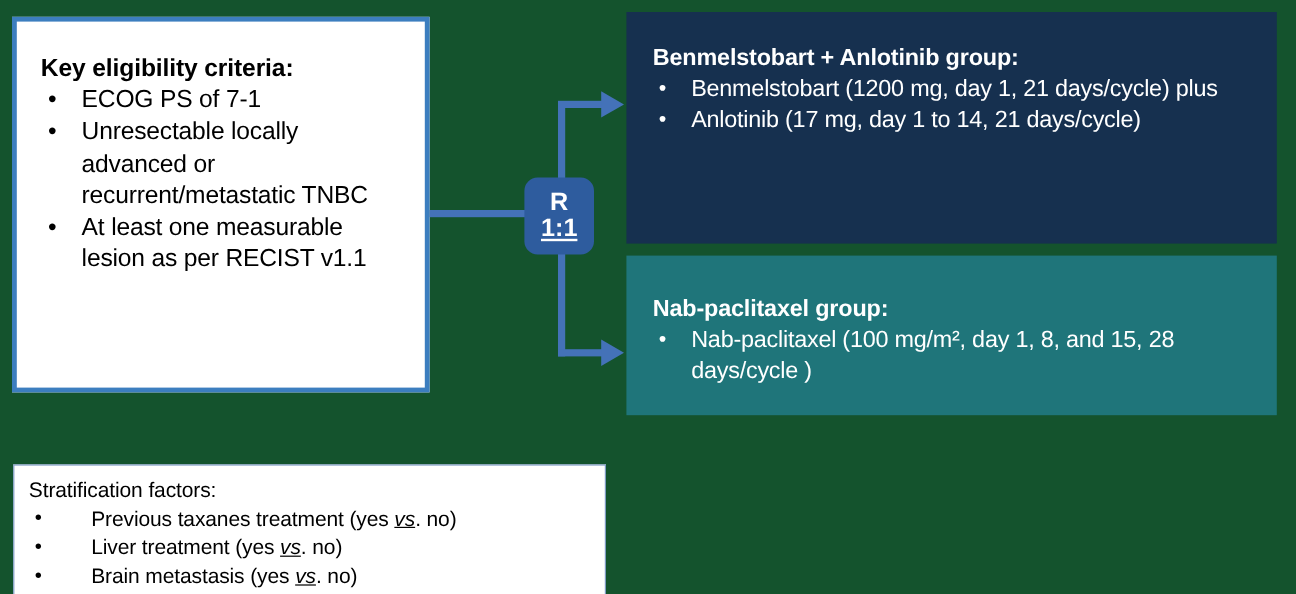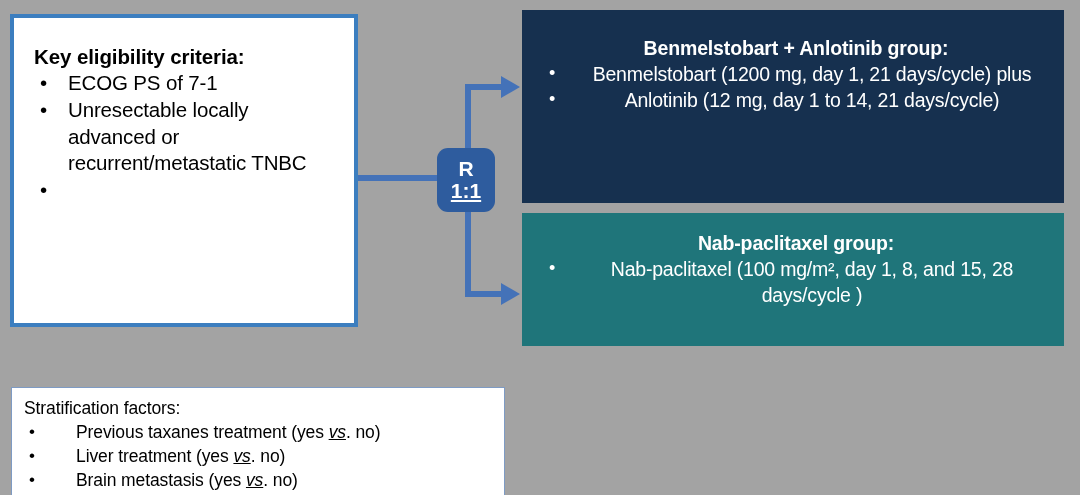--- a/index.html
+++ b/index.html
@@ -8,21 +8,21 @@
     background: #ffffff;
   }
   body {
     font-family: "Liberation Sans", sans-serif;
     color: #000000;
   }
   #canvas {
     position: relative;
     width: 1080px;
     height: 495px;
-    background: #a3a3a3;
+    background: #14532d;
     overflow: hidden;
   }
 
   
   .eligibility-box {
     position: absolute;
     left: 10px;
     top: 14px;
     width: 348px;
     height: 313px;
@@ -117,24 +117,23 @@
   }
   .arm-teal {
     left: 522px;
     top: 213px;
     width: 542px;
     height: 133px;
     background: #1F757A;
   }
   .arm-inner {
     padding: 26px 16px 0 22px;
-    text-align: center;
   }
   .arm-teal .arm-inner {
-    padding-top: 18px;
+    padding-top: 32px;
   }
   .arm-title {
     font-size: 19.5px;
     font-weight: bold;
     line-height: 1.26;
     letter-spacing: -0.15px;
   }
   .arm-list {
     list-style: none;
     margin: 0;
@@ -232,20 +231,21 @@
         <li>
           <span class="bullet-dot">•</span>
           <span>ECOG PS of 7-1</span>
         </li>
         <li>
           <span class="bullet-dot">•</span>
           <span>Unresectable locally advanced or recurrent/metastatic TNBC</span>
         </li>
         <li>
           <span class="bullet-dot">•</span>
+          <span>At least one measurable lesion as per RECIST v1.1</span>
         </li>
       </ul>
     </div>
   </div>
 
   <div class="connector stem-h"></div>
   <div class="connector branch-v"></div>
   <div class="connector branch-top-h"></div>
   <div class="connector branch-bot-h"></div>
   <div class="arrow-head arrow-top"></div>
@@ -259,21 +259,21 @@
   <div class="arm-box arm-navy">
     <div class="arm-inner">
       <div class="arm-title">Benmelstobart + Anlotinib group:</div>
       <ul class="arm-list">
         <li>
           <span class="bullet-dot">•</span>
           <span>Benmelstobart (1200 mg, day 1, 21 days/cycle) plus</span>
         </li>
         <li>
           <span class="bullet-dot">•</span>
-          <span>Anlotinib (12 mg, day 1 to 14, 21 days/cycle)</span>
+          <span>Anlotinib (17 mg, day 1 to 14, 21 days/cycle)</span>
         </li>
       </ul>
     </div>
   </div>
 
   <div class="arm-box arm-teal">
     <div class="arm-inner">
       <div class="arm-title">Nab-paclitaxel group:</div>
       <ul class="arm-list">
         <li>

